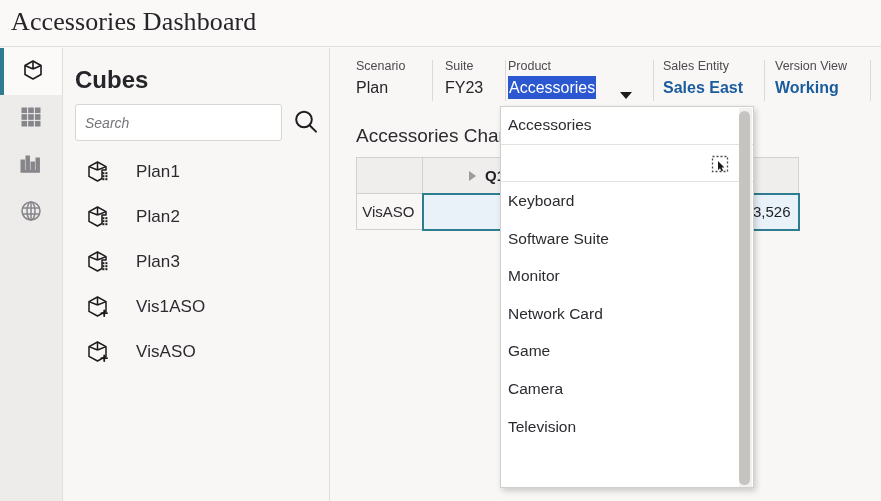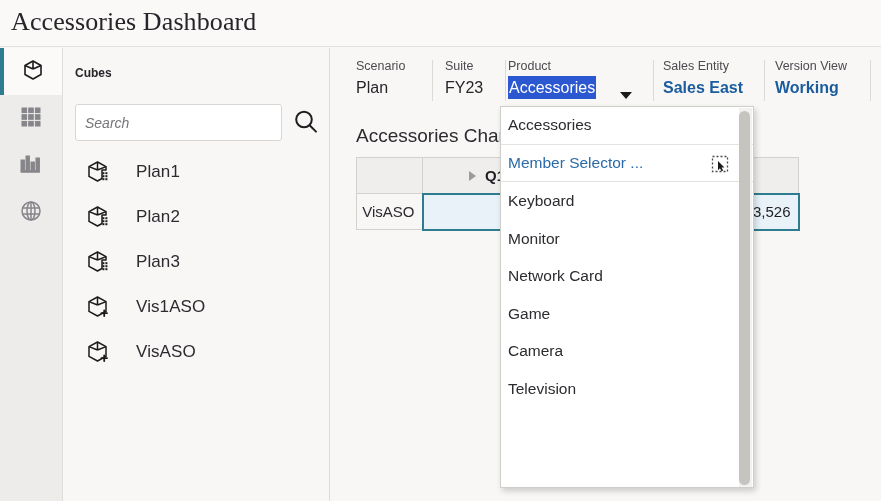--- a/index.html
+++ b/index.html
@@ -71,21 +71,21 @@
     position: absolute;
     left: 63px; top: 48px;
     width: 267px; height: 453px;
     background: #f8f7f5;
     border-right: 1px solid #dedcd9;
     box-sizing: border-box;
   }
   .cubes-title {
     position: absolute;
     left: 12px; top: 18px;
-    font-size: 12px;
+    font-size: 24px;
     font-weight: bold;
     color: #26262a;
   }
   .search-row {
     position: absolute;
     left: 12px; top: 56px;
     width: 245px; height: 38px;
   }
   .search-input {
     position: absolute;
@@ -499,34 +499,36 @@
       </tr>
     </tbody>
       </table>
   </div>
 
   <div class="dropdown">
     <div class="dd-item sep-bottom">
       <span>Accessories</span>
     </div>
     <div class="dd-item link sep-bottom">
-      <span>Member Selector ...</span>
       <span class="ms-ico">
         <svg width="18" height="18" viewBox="0 0 18 18">
           <g stroke="#4a4a4e" stroke-width="1.3" stroke-dasharray="2 2" fill="none">
             <rect x="1.5" y="1.5" width="15" height="15"></rect>
           </g>
           <path d="M7 6 L13.4 12.4 L10.6 12.6 L12.1 15.4 L10.5 16.2 L9 13.3 L7 15.2 Z" fill="#1b1b1d"></path>
         </svg>
       </span>
     </div>
     <div class="dd-item">
       <span>Keyboard</span>
     </div>
     <div class="dd-item">
+      <span>Software Suite</span>
+    </div>
+    <div class="dd-item">
       <span>Monitor</span>
     </div>
     <div class="dd-item">
       <span>Network Card</span>
     </div>
     <div class="dd-item">
       <span>Game</span>
     </div>
     <div class="dd-item">
       <span>Camera</span>

